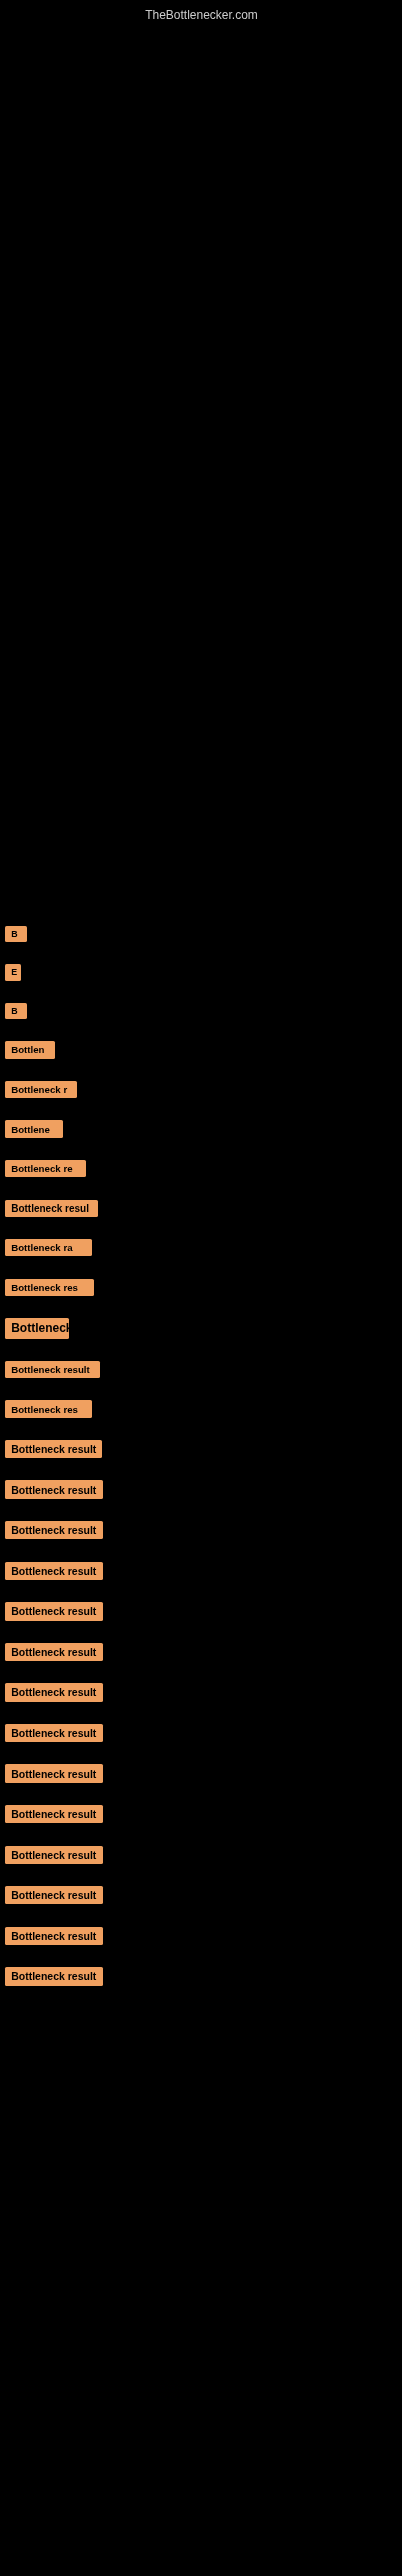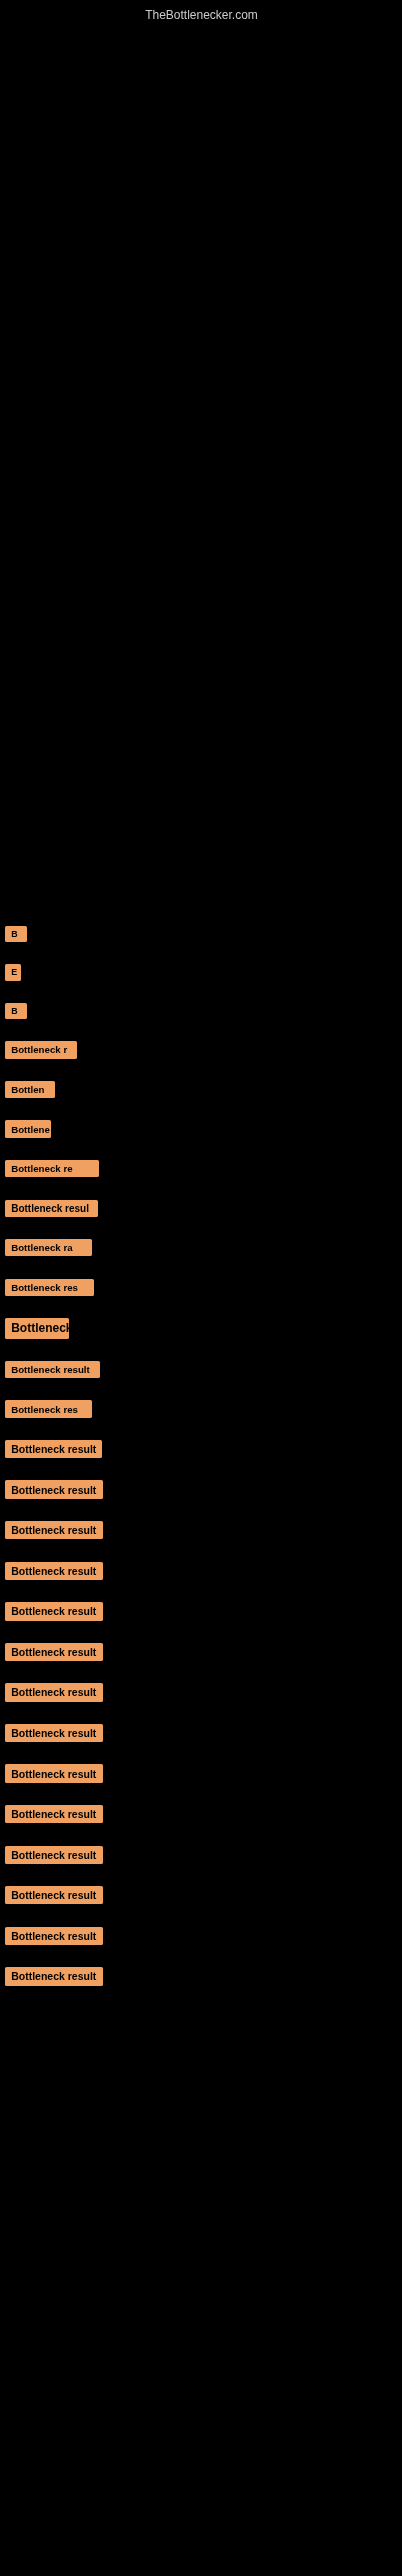--- a/index.html
+++ b/index.html
@@ -54,23 +54,23 @@
     .row-b1 .bottleneck-item { width: 22.5px; font-size: 8.9px; }
 
     .row-e1 .bottleneck-item { width: 16px; font-size: 8.9px; }
 
     .row-b2 .bottleneck-item { width: 22.5px; font-size: 8.9px; }
 
     .row-bottlen1 .bottleneck-item { width: 50px; font-size: 9.7px; }
 
     .row-bottleneck-r1 .bottleneck-item { width: 72px; font-size: 9.7px; }
 
-    .row-bottlene1 .bottleneck-item { width: 46px; font-size: 9.7px; }
-
-    .row-bottleneck-re1 .bottleneck-item { width: 94px; font-size: 9.7px; }
+    .row-bottlene1 .bottleneck-item { width: 58px; font-size: 9.7px; }
+
+    .row-bottleneck-re1 .bottleneck-item { width: 81px; font-size: 9.7px; }
 
     .row-bottleneck-resul1 .bottleneck-item { width: 93px; font-size: 10px; }
 
     .row-bottleneck-ra1 .bottleneck-item { width: 87px; font-size: 9.7px; }
 
     .row-bottleneck-res1 .bottleneck-item { width: 89px; font-size: 9.7px; }
 
     .row-bottleneck1 .bottleneck-item { width: 64px; font-size: 12px; }
 
     .row-bottleneck-result1 .bottleneck-item { width: 95px; font-size: 9.7px; }
@@ -121,28 +121,28 @@
     </div>
 
     <div class="result-row row-e1">
       <span class="bottleneck-item">E</span>
     </div>
 
     <div class="result-row row-b2">
       <span class="bottleneck-item">B</span>
     </div>
 
+    <div class="result-row row-bottlen1">
+      <span class="bottleneck-item">Bottlen</span>
+    </div>
+
     <div class="result-row row-bottleneck-r1">
       <span class="bottleneck-item">Bottleneck r</span>
     </div>
 
-    <div class="result-row row-bottlen1">
-      <span class="bottleneck-item">Bottlen</span>
-    </div>
-
     <div class="result-row row-bottlene1">
       <span class="bottleneck-item">Bottlene</span>
     </div>
 
     <div class="result-row row-bottleneck-re1">
       <span class="bottleneck-item">Bottleneck re</span>
     </div>
 
     <div class="result-row row-bottleneck-resul1">
       <span class="bottleneck-item">Bottleneck resul</span>

